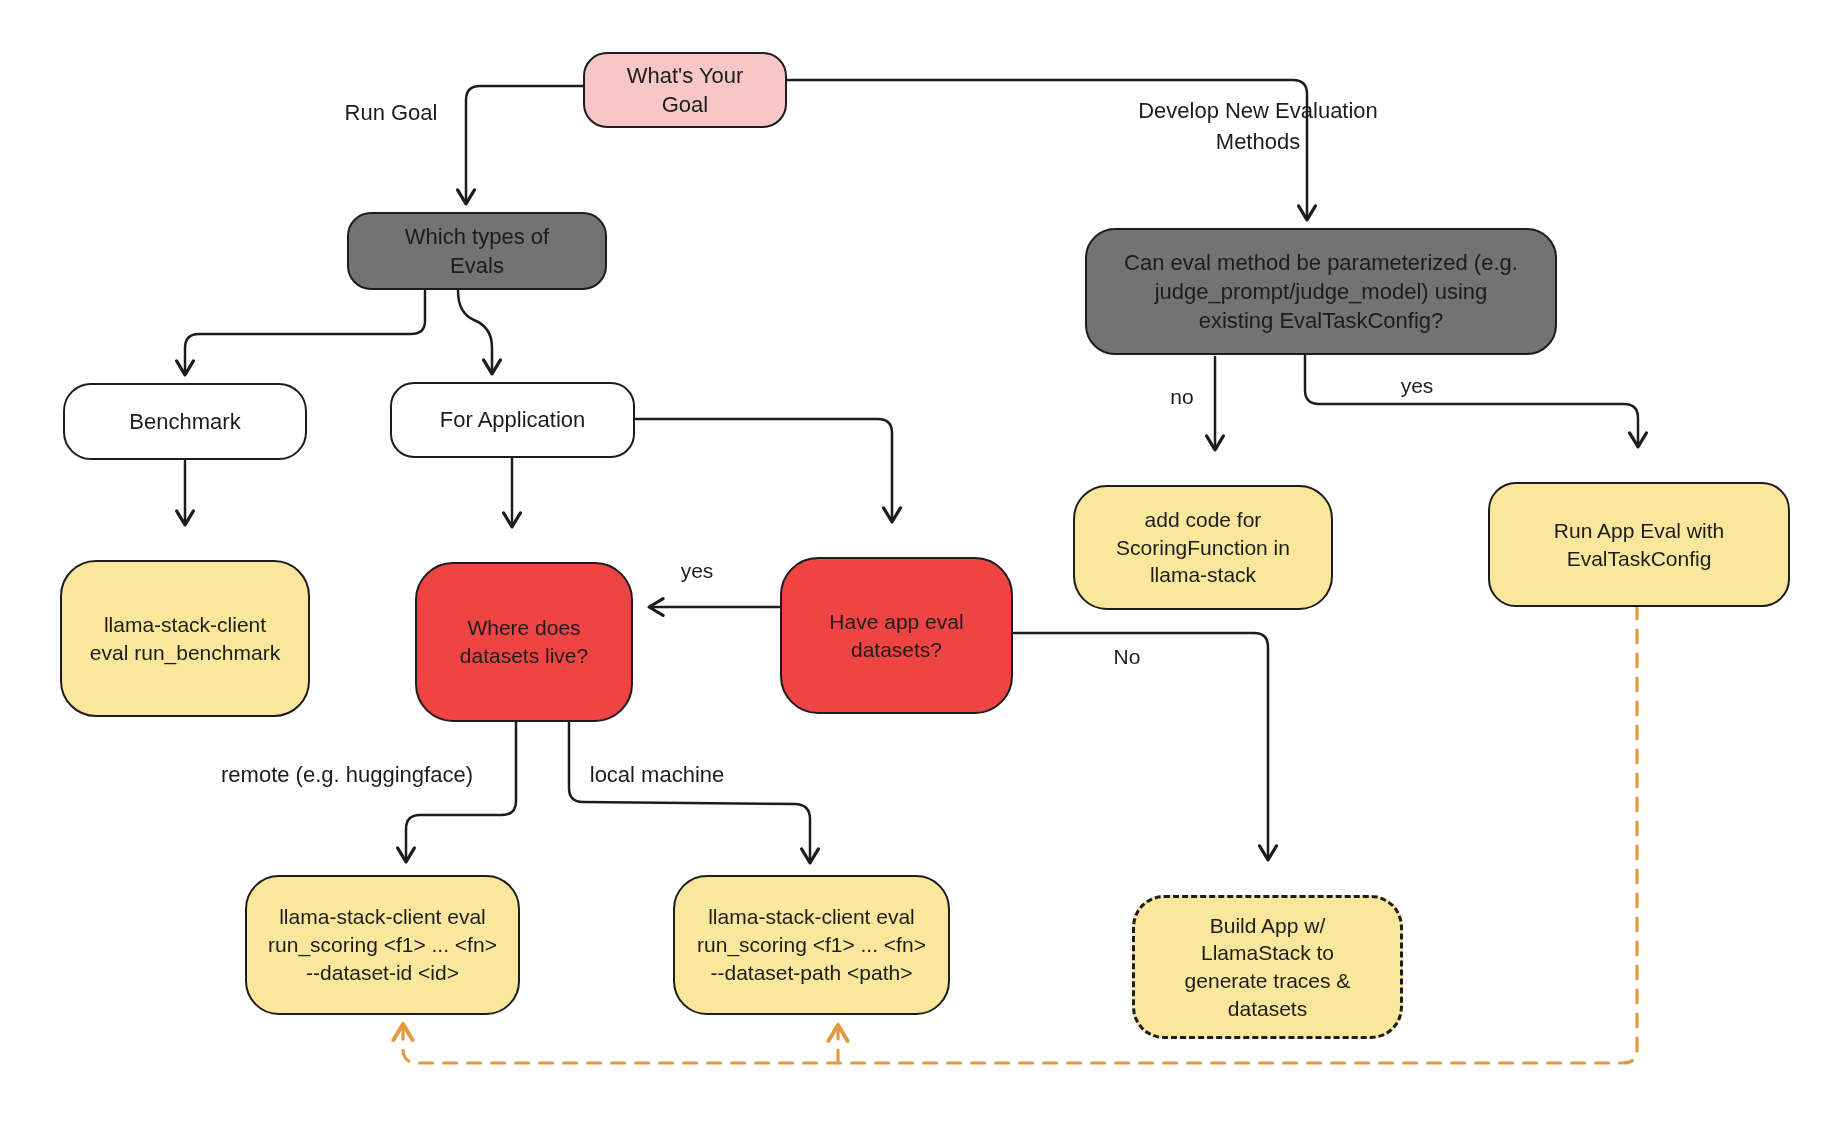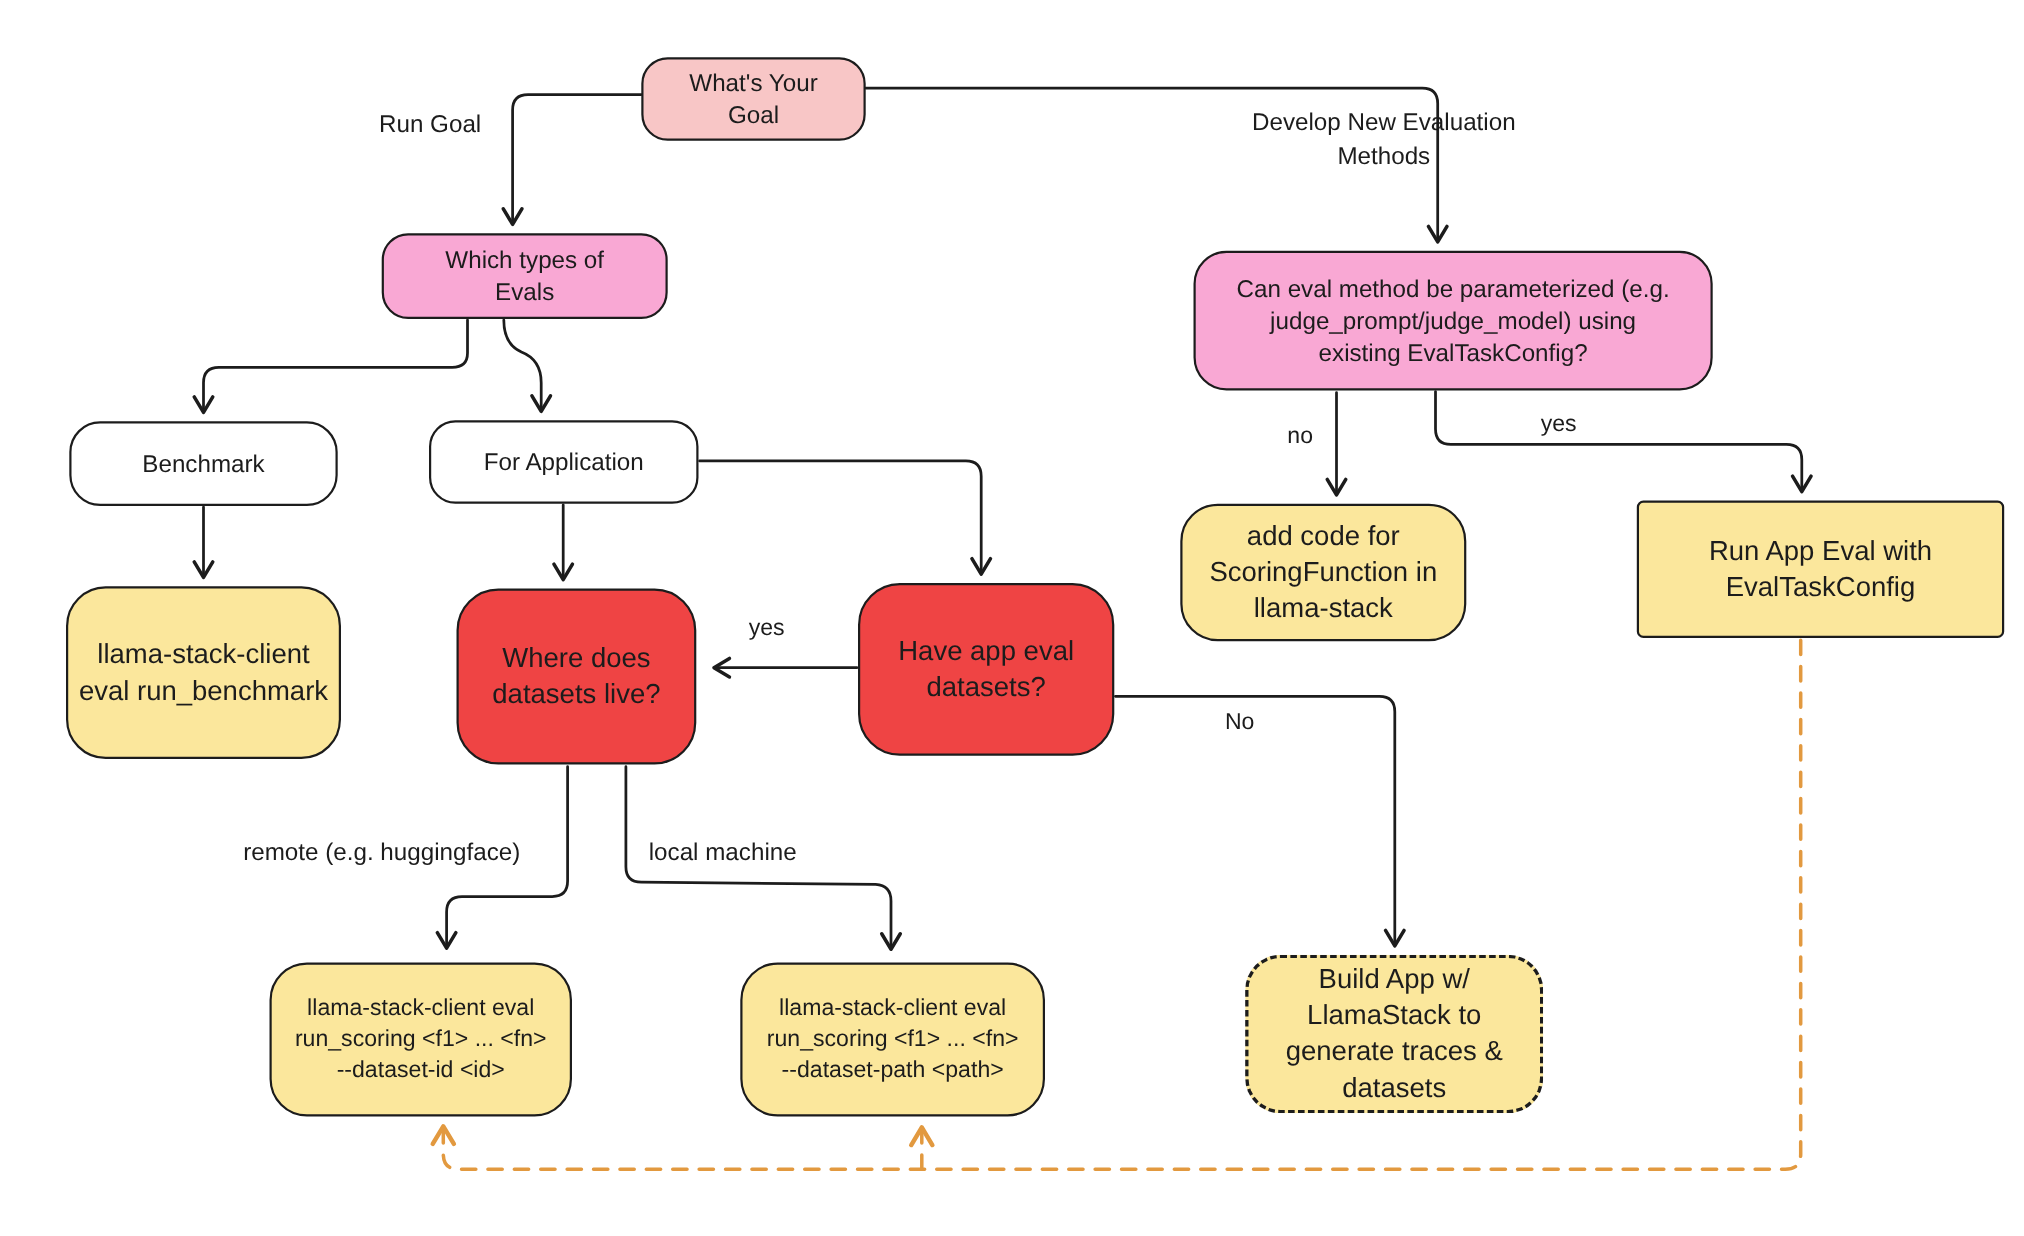--- a/index.html
+++ b/index.html
@@ -8,26 +8,26 @@
     font-family:Liberation Sans, sans-serif;color:#1c1c1c;
   }
   #edges{position:absolute;left:0;top:0;width:1840px;height:1124px;}
   .node{
     position:absolute;display:flex;align-items:center;justify-content:center;
     border:2.5px solid #1c1c1c;text-align:center;box-sizing:border-box;
     background:#ffffff;
   }
   .label{white-space:pre-line;line-height:1.32;}
   .pink{background:#f8c6c6;}
-  .green{background:#f9a8d4;}
+  .green{background:#737373;}
   .blue{background:#ef4444;}
   .yellow{background:#fbe79c;}
   .white{background:#ffffff;}
   .dashed{border-style:dashed;border-width:3px;}
-  .fs21{font-size:25px;}
+  .fs21{font-size:21px;margin-top:27px;}
   .fs22{font-size:22px;}
   .fs19{font-size:21px;}
   .edge-label{
     position:absolute;transform:translateX(-50%);white-space:pre-line;
     text-align:center;font-size:22px;line-height:1.4;color:#1c1c1c;
   }
   .edge-label.small{font-size:21px;}
 </style>
 </head>
 <body>
@@ -102,21 +102,21 @@
     <span class="label">Have app eval
 datasets?</span>
   </div>
 
   <div class="node yellow fs21" style="left:1073px;top:458px;width:260px;height:125px;border-radius:34px;">
     <span class="label">add code for
 ScoringFunction in
 llama-stack</span>
   </div>
 
-  <div class="node yellow fs21" style="left:1488px;top:455px;width:334px;height:125px;border-radius:6px;">
+  <div class="node yellow fs21" style="left:1488px;top:455px;width:302px;height:125px;border-radius:28px;">
     <span class="label">Run App Eval with
 EvalTaskConfig</span>
   </div>
 
   <div class="node yellow fs19" style="left:245px;top:875px;width:275px;height:140px;border-radius:34px;">
     <span class="label">llama-stack-client eval
 run_scoring &lt;f1&gt; ... &lt;fn&gt;
 --dataset-id &lt;id&gt;</span>
   </div>
 

